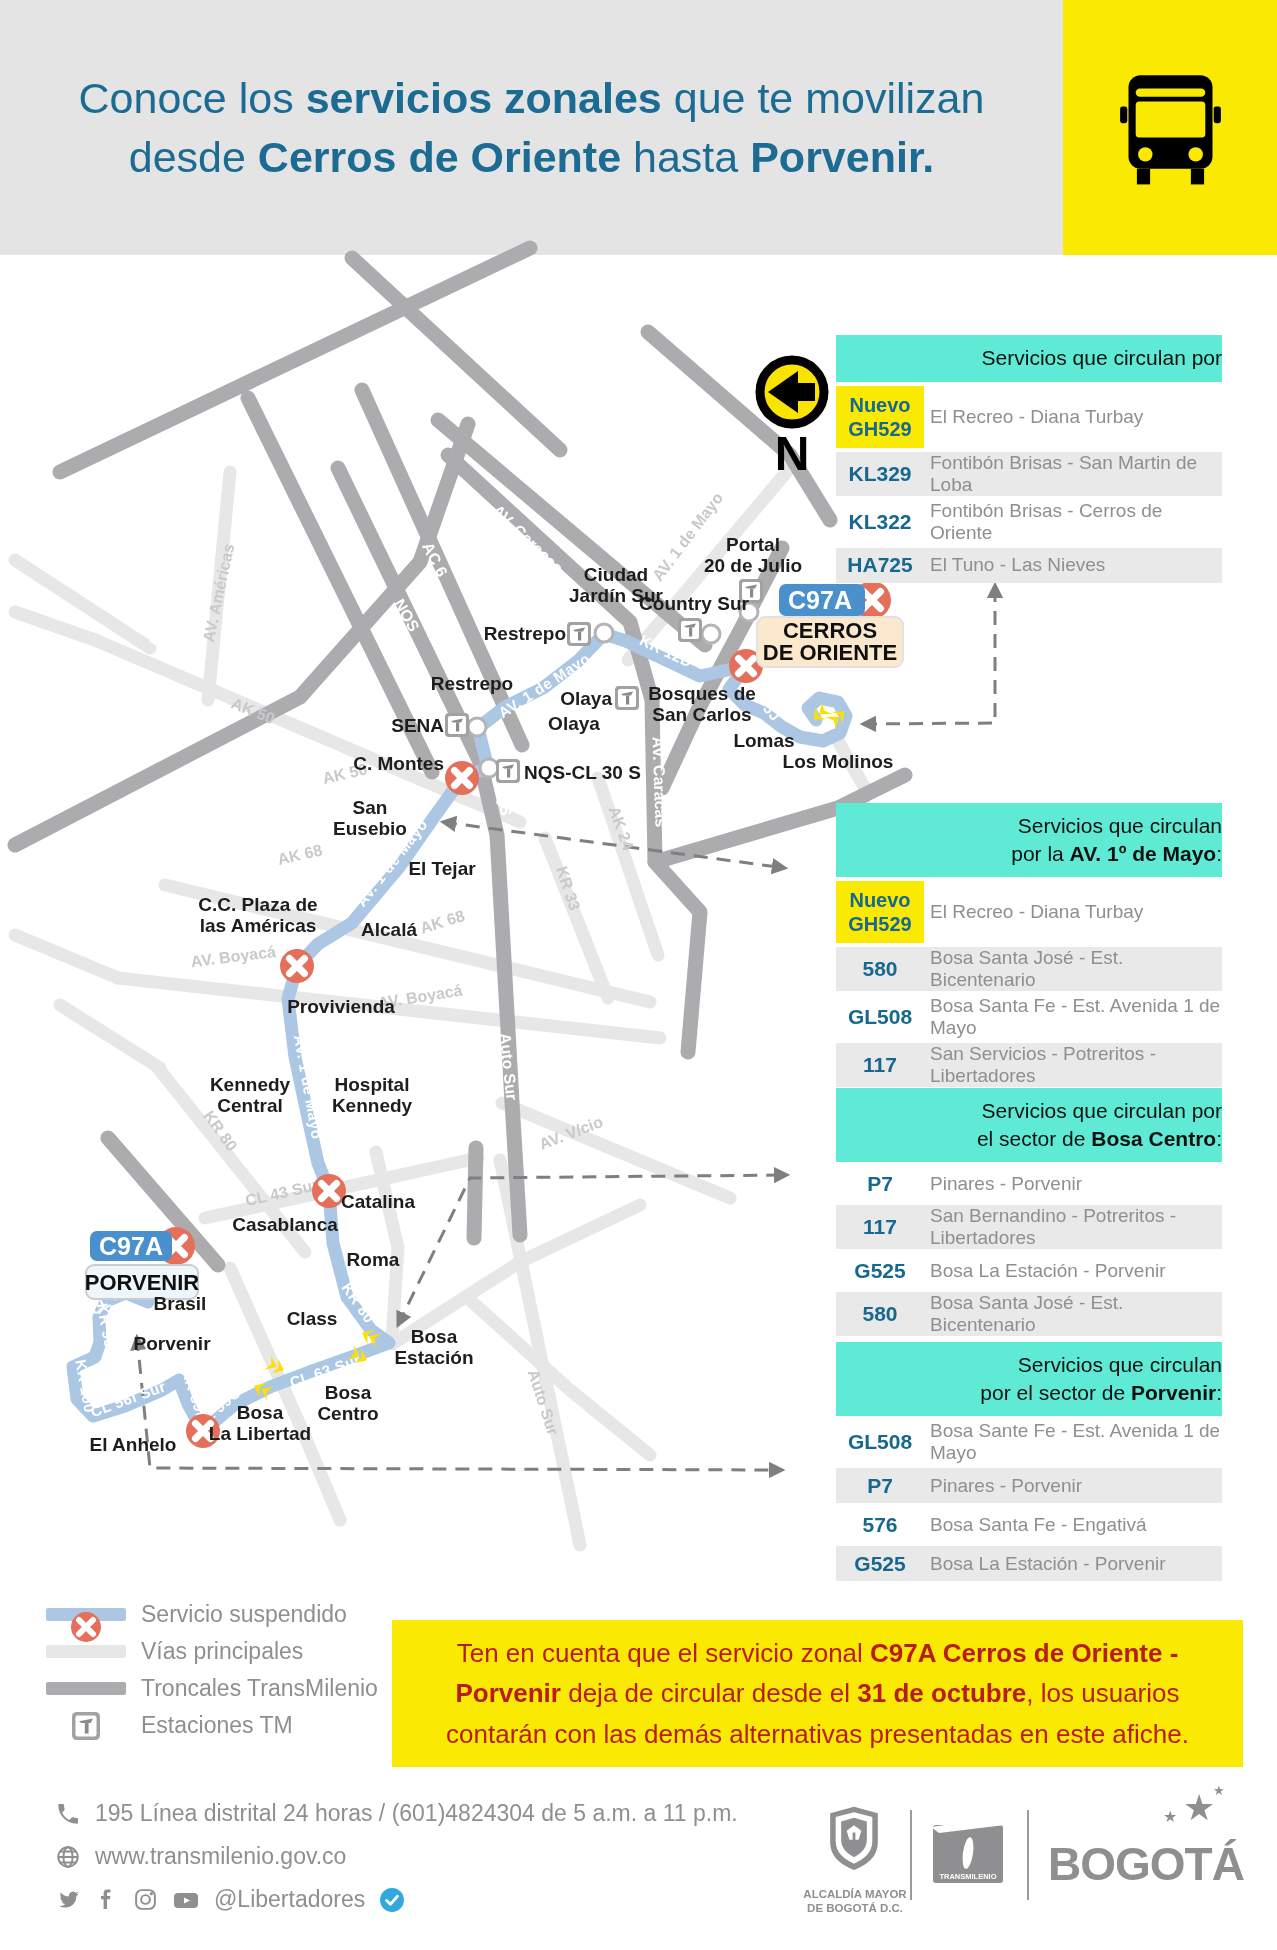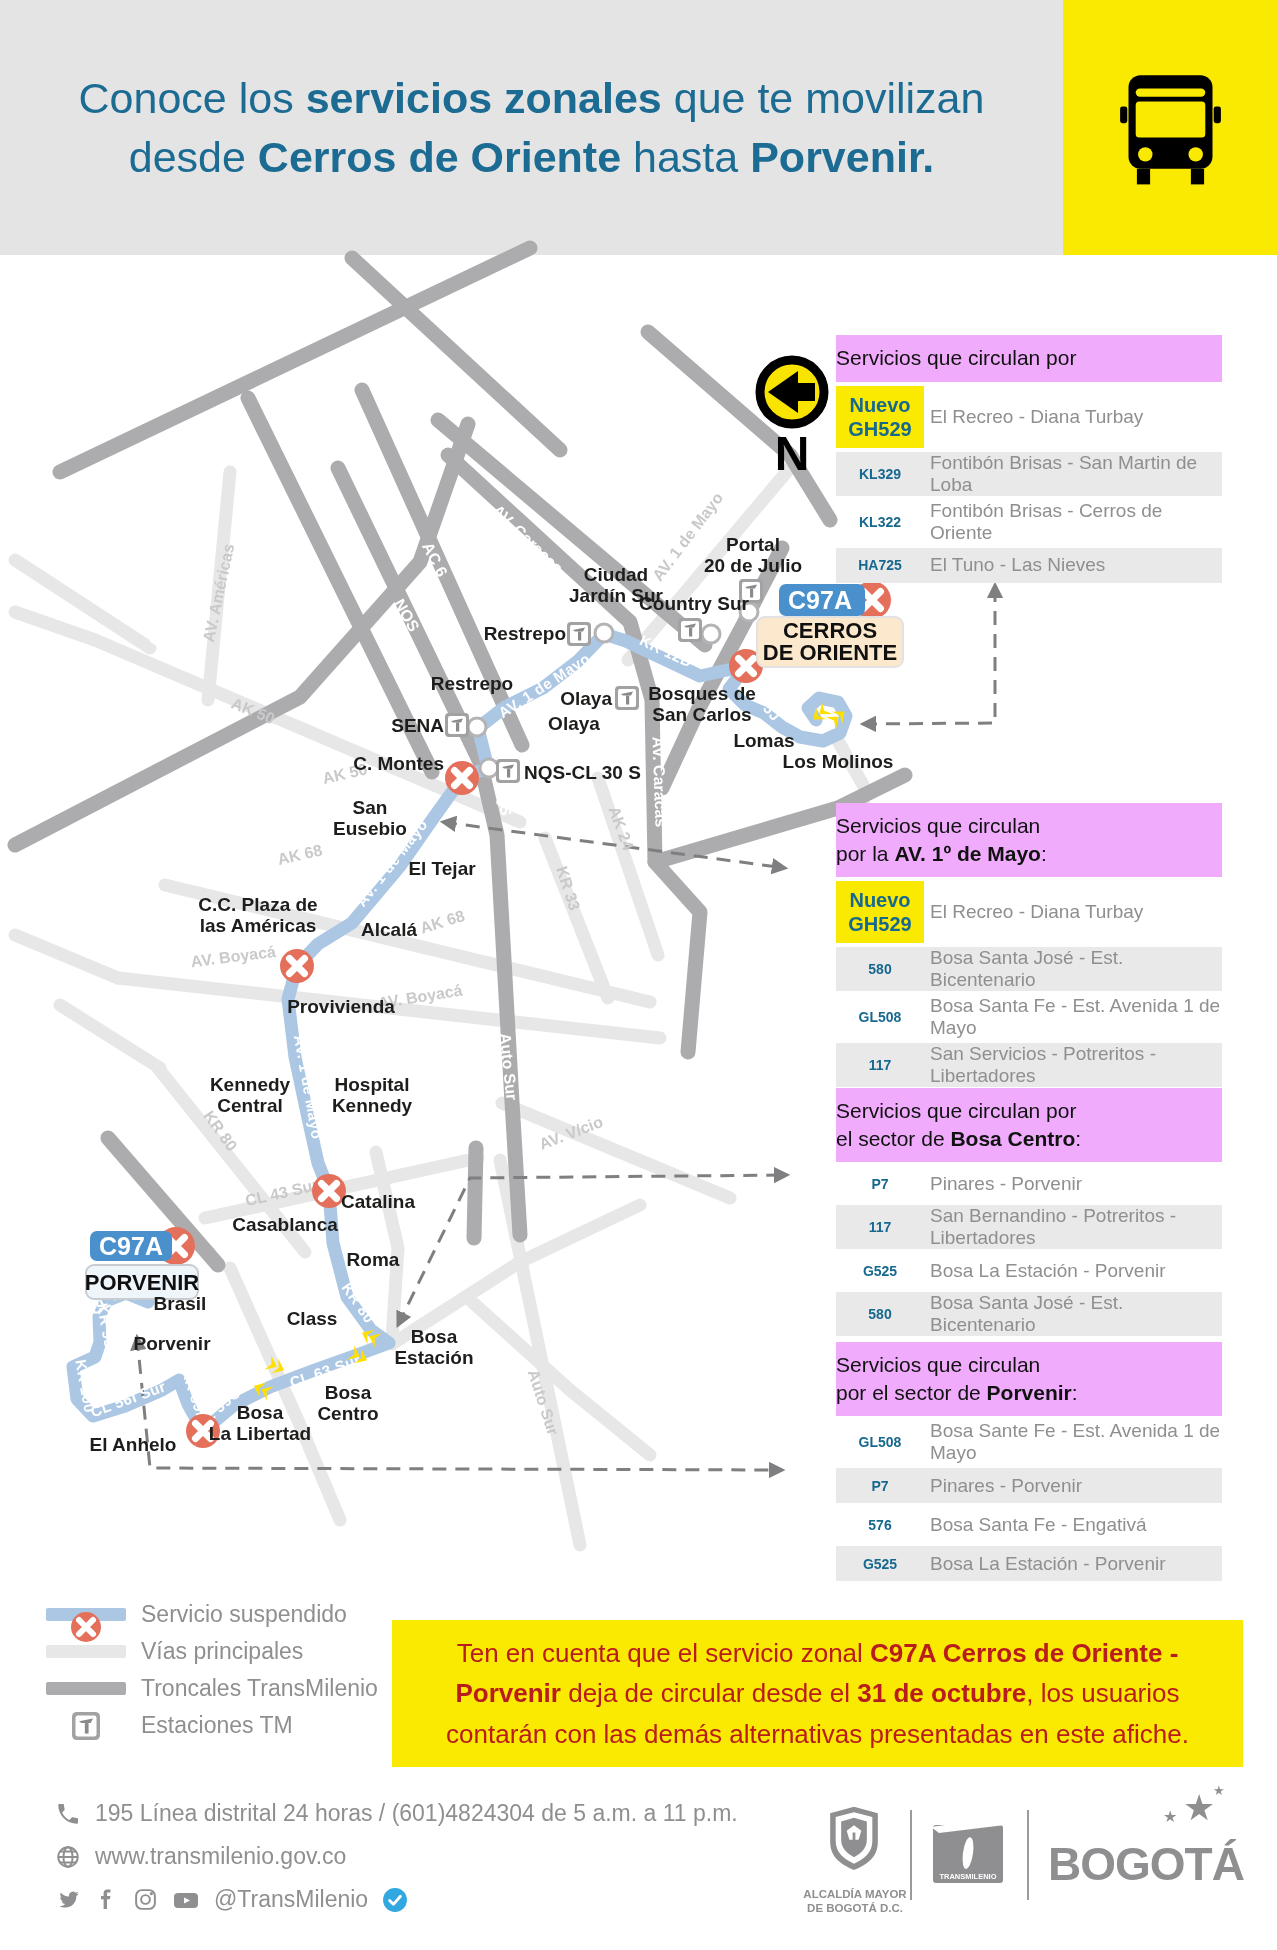--- a/index.html
+++ b/index.html
@@ -22,25 +22,25 @@
   text.lblW{font-weight:bold;font-size:16px;fill:#FFFFFF;}
   text.lblG{font-weight:bold;font-size:16px;fill:#C9C9CB;}
   text.lblR{font-weight:bold;font-size:15px;fill:#FFFFFF;letter-spacing:.5px;}
   .stop{fill:#fff;stroke:#B4B4B6;stroke-width:3;}
   .chev{fill:#FFDF00;}
   text.badge-t{font-weight:bold;font-size:25px;fill:#fff;}
   text.big{font-weight:bold;font-size:22px;fill:#101010;}
   text.nlet{font-weight:bold;font-size:48px;fill:#000;}
   
   .svc-table{position:absolute;left:836px;width:386px;}
-  .svc-head{background:#f0abfc;text-align:left;font-size:21px;color:#111;padding:9px 0 10px;line-height:1.32;}
+  .svc-head{background:#5eead4;text-align:right;font-size:21px;color:#111;padding:9px 0 10px;line-height:1.32;}
   .svc-head b{font-weight:bold;}
   .svc-row{display:flex;align-items:center;margin-top:4px;min-height:35px;}
   .svc-row.shade{background:#E9E9EA;}
-  .svc-code{width:88px;text-align:center;font-weight:bold;font-size:14px;color:#17688F;flex:none;}
+  .svc-code{width:88px;text-align:center;font-weight:bold;font-size:21px;color:#17688F;flex:none;}
   .svc-code.nuevo{background:#FAE900;padding:7px 0;line-height:1.2;font-size:20px;}
   .svc-desc{color:#8F8F91;font-size:19px;padding-left:6px;}
   
   .legend{position:absolute;left:45px;top:1596px;}
   .leg-row{display:flex;align-items:center;height:37px;}
   .leg-swatch{width:82px;flex:none;display:flex;align-items:center;justify-content:center;position:relative;}
   .leg-bar{width:80px;height:13px;border-radius:2px;}
   .leg-label{color:#8F8F91;font-size:23px;margin-left:14px;white-space:nowrap;}
   
   .notice{position:absolute;left:392px;top:1620px;width:851px;height:147px;background:#FAE900;
@@ -508,21 +508,21 @@
       <g fill="none" stroke="#8F8F91" stroke-width="1.9">
         <rect x="3" y="3" width="18" height="18" rx="5.5"></rect>
         <circle cx="12" cy="12" r="4.2"></circle>
       </g>
       <circle cx="17.6" cy="6.4" r="1.5" fill="#8F8F91"></circle>
     </svg>
     <svg width="28" height="24" viewBox="0 0 28 24">
       <rect x="2" y="5" width="24" height="15" rx="4" fill="#8F8F91"></rect>
       <polygon points="12,9.5 18,12.5 12,15.5" fill="#fff"></polygon>
     </svg>
-    <span>@TransMilenio</span>
+    <span>@Libertadores</span>
     <svg width="26" height="26" viewBox="0 0 24 24">
       <circle cx="12" cy="12" r="11" fill="#31A8E0"></circle>
       <path d="M7 12.5 L10.5 16 L17 8.5" stroke="#fff" stroke-width="2.6" fill="none" stroke-linecap="round" stroke-linejoin="round"></path>
     </svg>
   </div>
 
   <div class="logos">
     <svg width="58" height="66" viewBox="0 0 60 72" style="position:absolute;left:20px;top:10px">
       <path d="M30,2 L56,9 V40 C56,57 44,65 30,71 C16,65 4,57 4,40 V9 Z" fill="#8F8F91"></path>
       <path d="M30,8 L50,13 V39 C50,52 41,59 30,64 C19,59 10,52 10,39 V13 Z" fill="#fff"></path>

